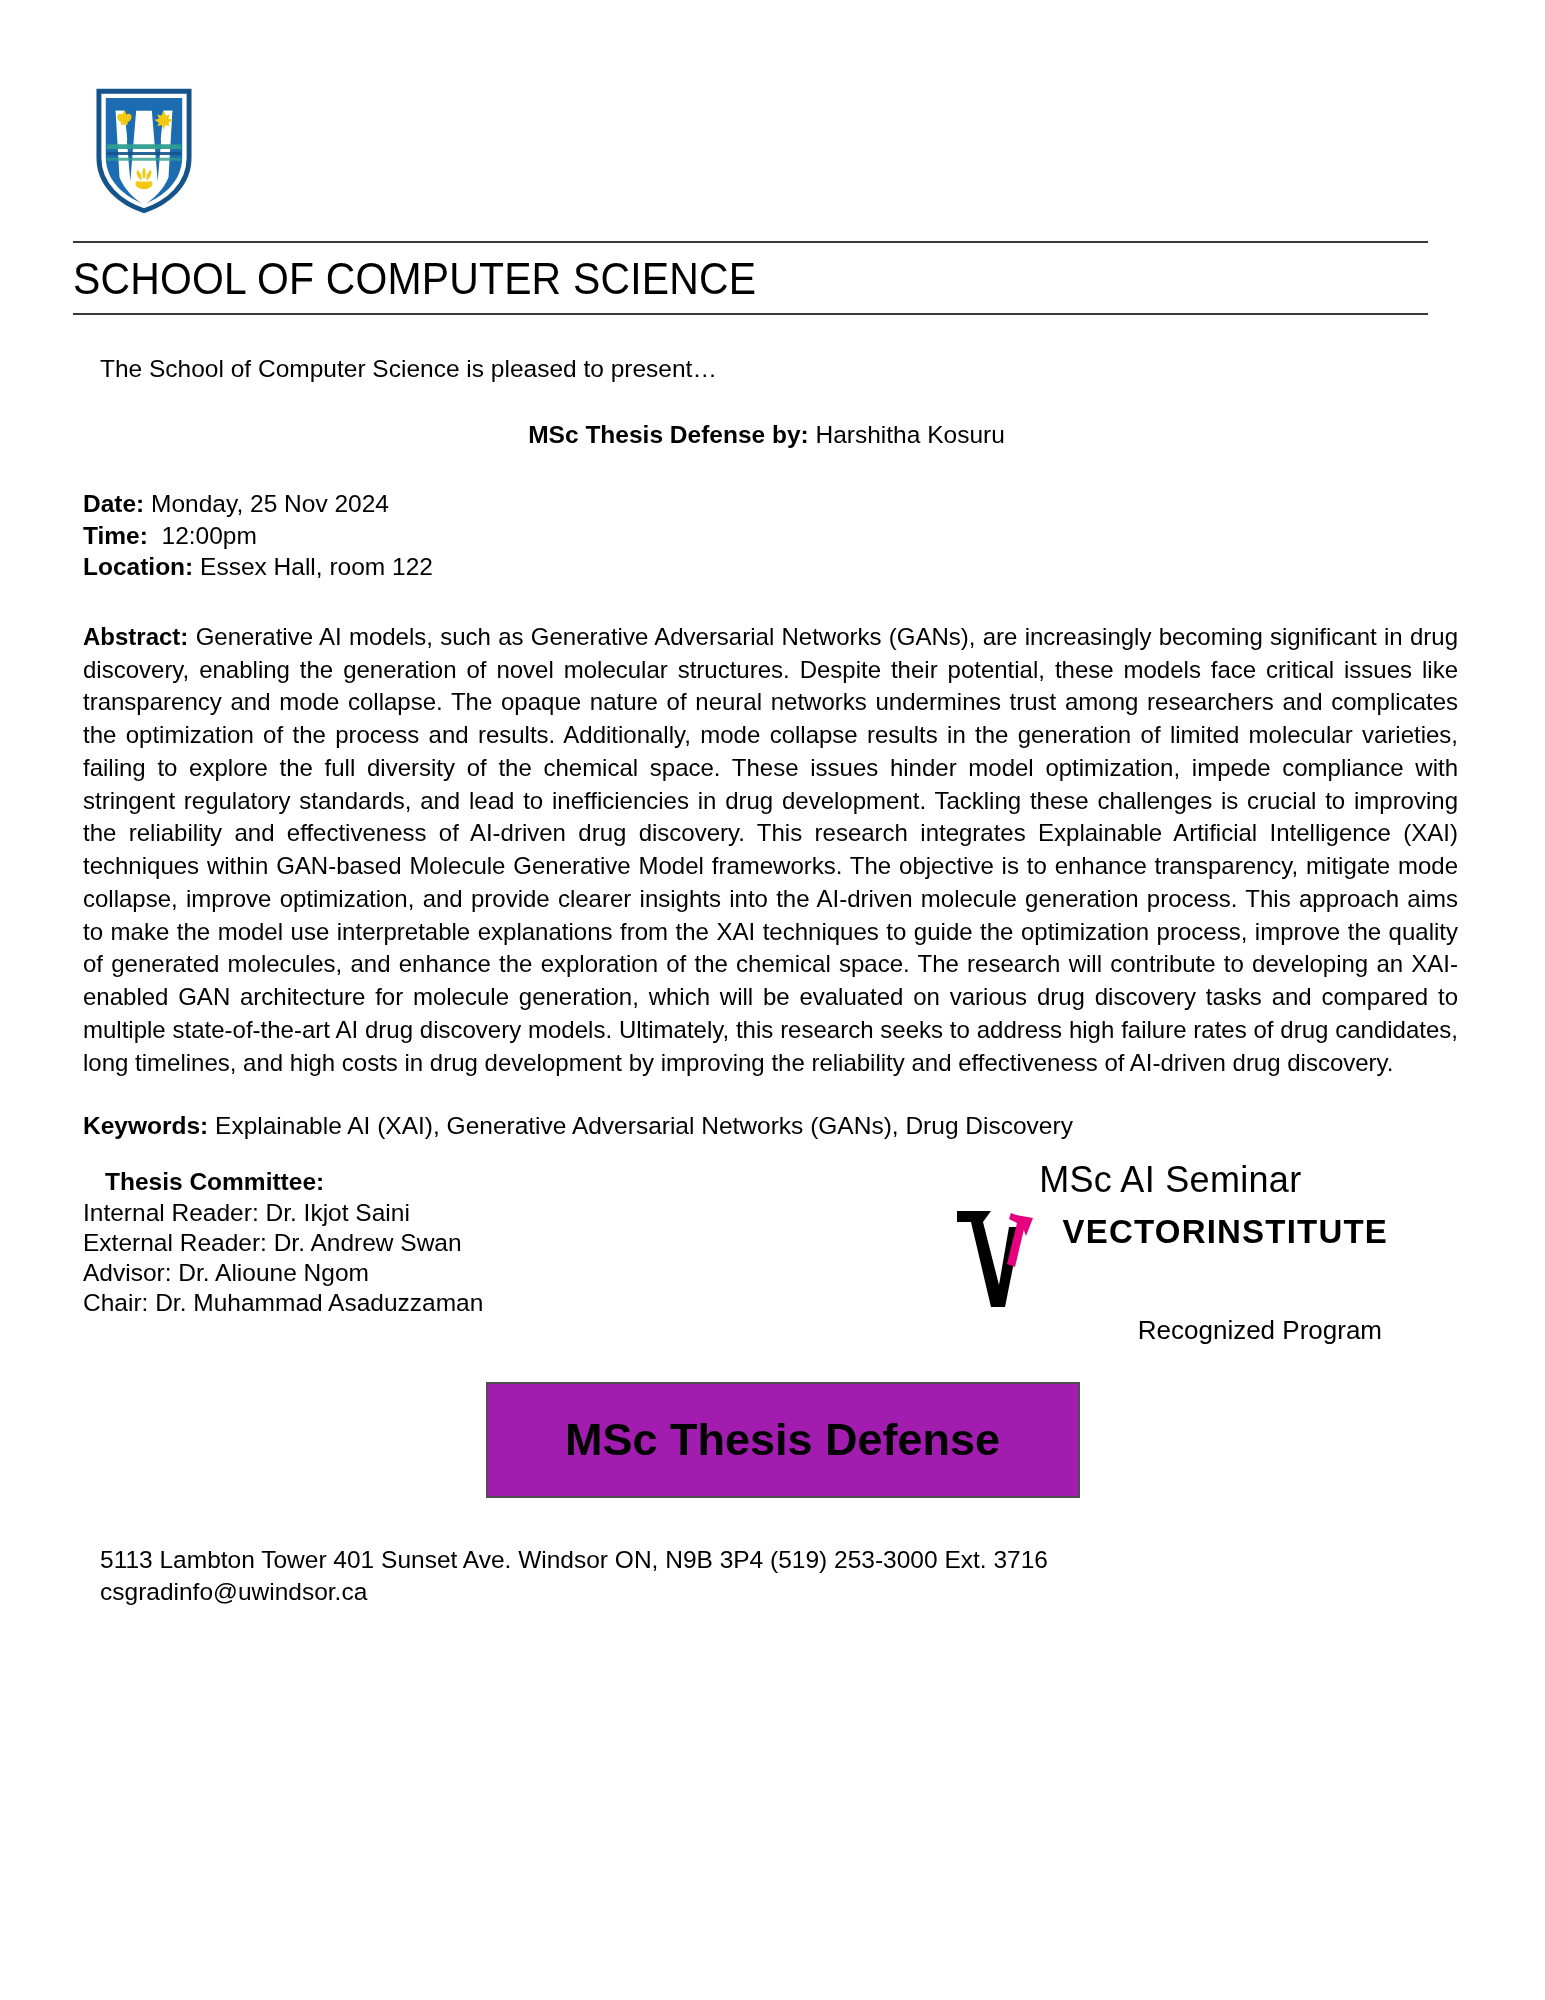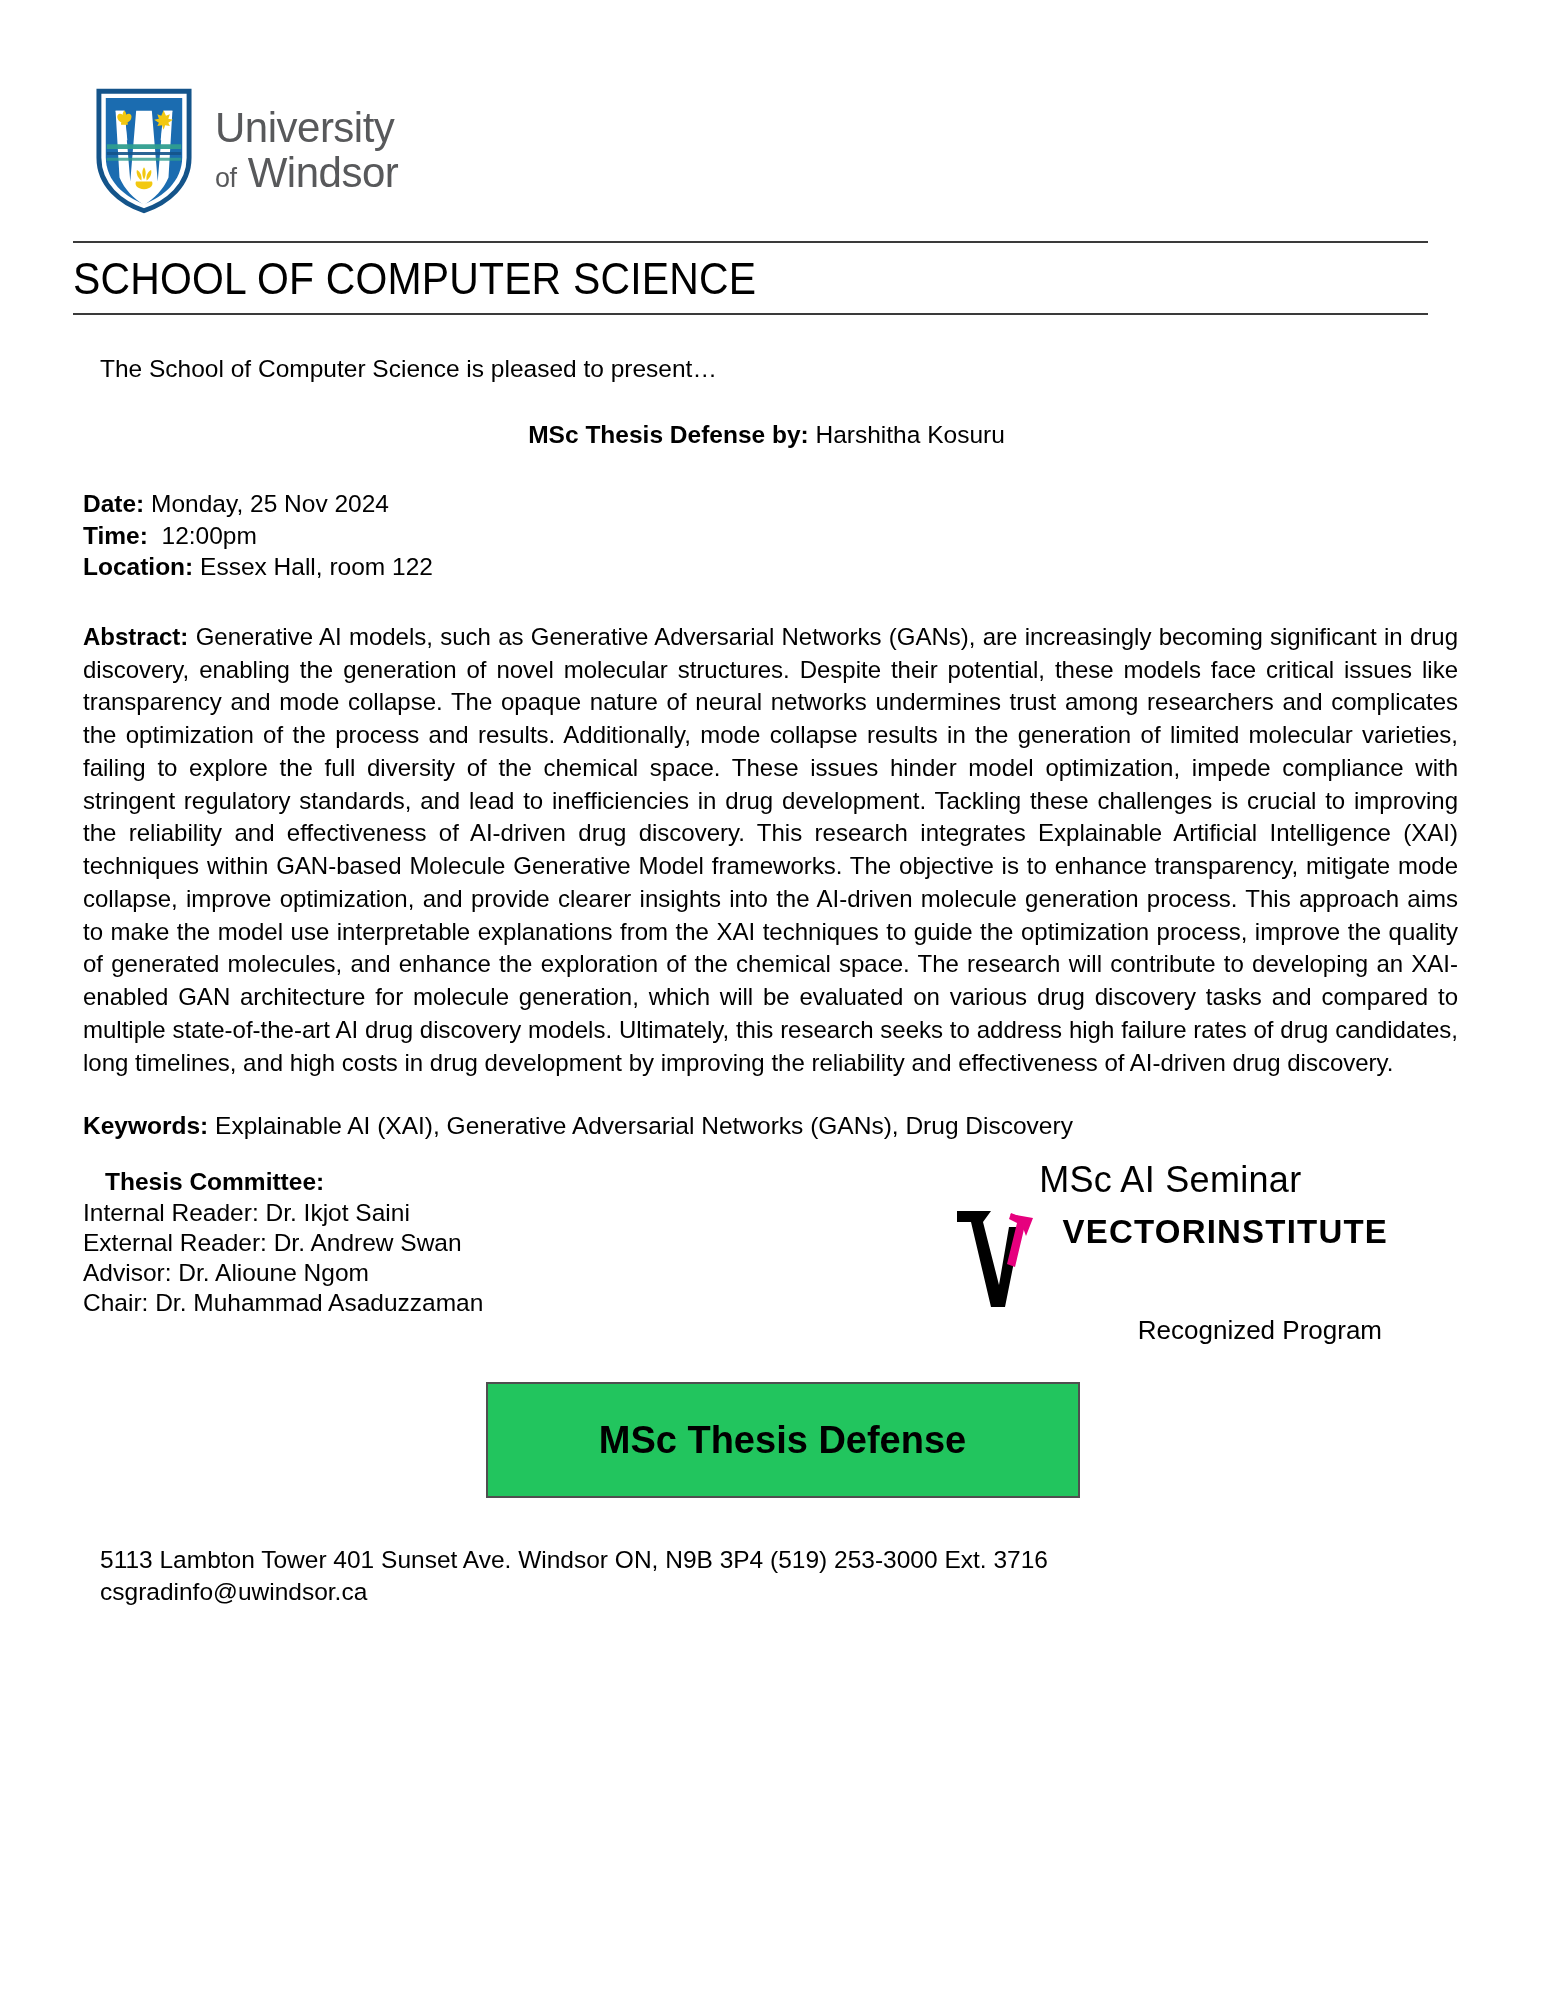--- a/index.html
+++ b/index.html
@@ -179,26 +179,26 @@
 
   
   .banner-wrap {
     margin-top: 36px;
     display: flex;
     justify-content: center;
   }
   .banner {
     width: 590px;
     height: 112px;
-    background: #22c55e;
+    background: #a21caf;
     border: 2px solid #4f4f4f;
     display: flex;
     align-items: center;
     justify-content: center;
-    font-size: 38px;
+    font-size: 45px;
     font-weight: bold;
     margin-left: 20px;
   }
 
   
   .footer {
     margin-top: 46px;
     margin-left: 5px;
     font-size: 24.5px;
     line-height: 1.28;
@@ -241,24 +241,20 @@
                    L-2 7 L-8 8 L-6 4 L-12 0 L-6 -1 L-8 -7 L-3 -5 Z"></path>
         </g>
 
         <g fill="#f2c811" transform="translate(50,96) scale(0.9)">
           <path d="M0 -2 C-3 -8 -2 -13 0 -16 C2 -13 3 -8 0 -2 Z"></path>
           <path d="M-3 -1 C-8 -5 -9 -10 -8 -13 C-4 -11 -2 -6 -3 -1 Z"></path>
           <path d="M3 -1 C8 -5 9 -10 8 -13 C4 -11 2 -6 3 -1 Z"></path>
           <path d="M-9 0 C-11 4 -8 8 0 9 C8 8 11 4 9 0 Z"></path>
         </g>
       </svg>
-    </div>
-    <div class="wordmark">
-      <div class="wm-line1">University</div>
-      <div class="wm-line2"><span class="wm-of">of</span> <span>Windsor</span></div>
     </div>
   </div>
 
   <hr class="rule rule-top">
   <div class="school-title">SCHOOL OF COMPUTER SCIENCE</div>
   <hr class="rule">
 
   <div class="intro">The School of Computer Science is pleased to present…</div>
 
 

